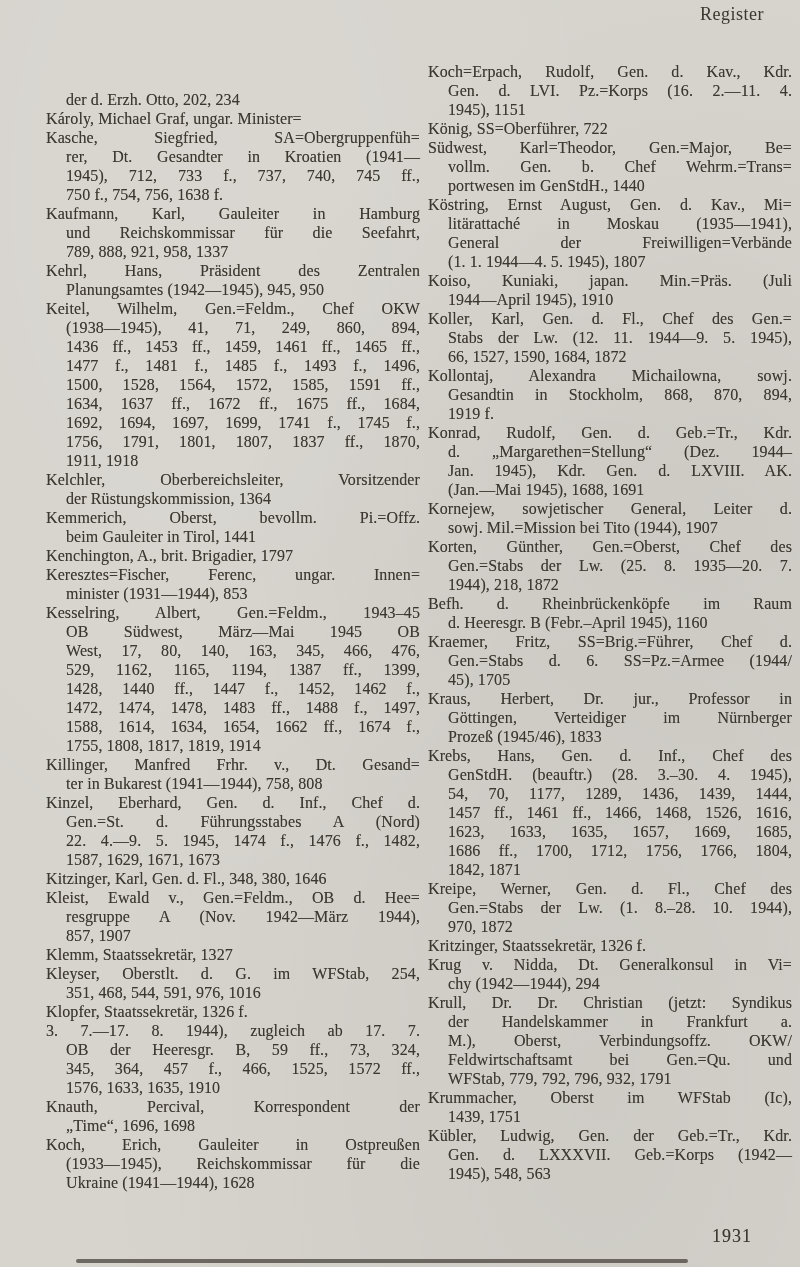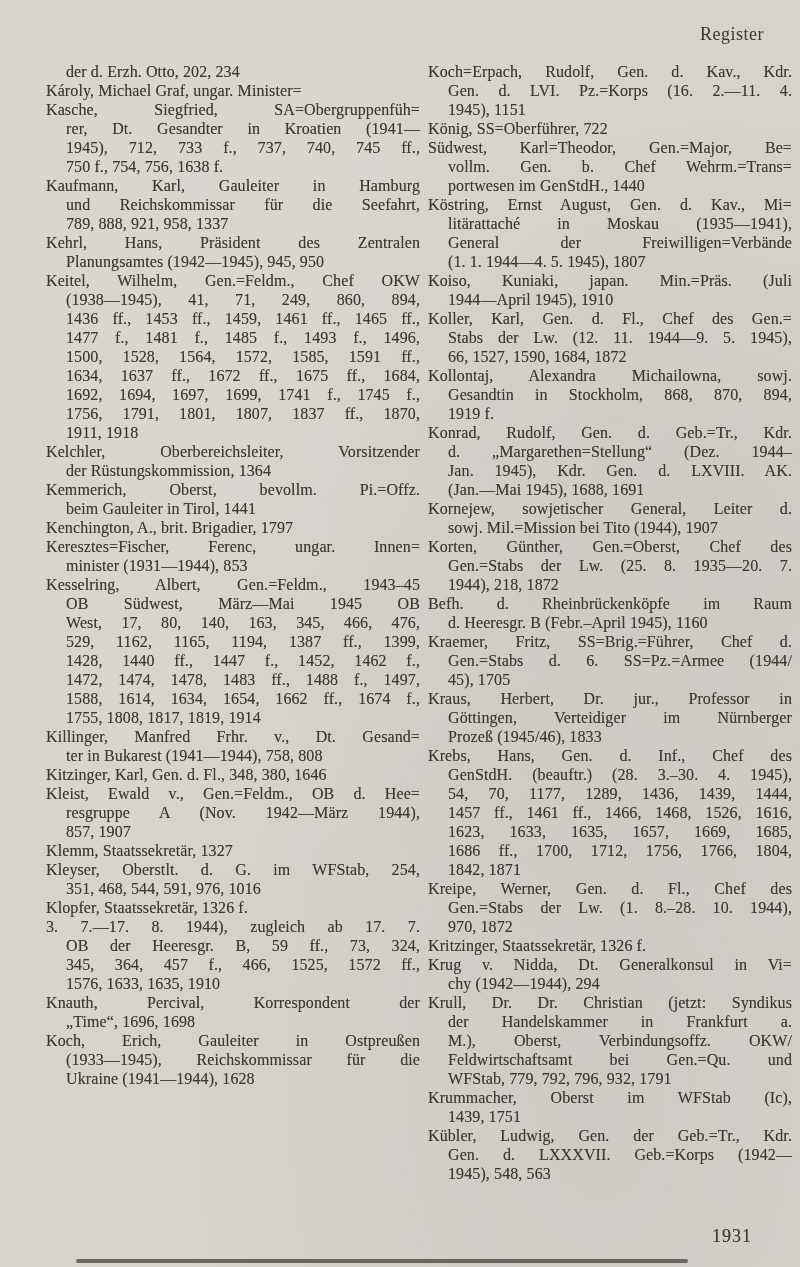--- a/index.html
+++ b/index.html
@@ -17,35 +17,35 @@
     width:800px;height:1267px;
     overflow:hidden;
     background:
       radial-gradient(ellipse at 25% 15%, rgba(255,255,255,0.06), transparent 55%),
       radial-gradient(ellipse at 75% 85%, rgba(0,0,0,0.045), transparent 60%),
       radial-gradient(ellipse at 90% 40%, rgba(0,0,0,0.03), transparent 50%),
       var(--paper);
   }
   .running-header{
     position:absolute;
-    top:24px; right:36px;
+    top:4px; right:36px;
     font-size:18px;
     letter-spacing:0.5px;
     color:var(--ink);
   }
   .columns{
     position:absolute;
     top:62px; left:46px;
     width:746px;
     display:flex;
   }
   .col{
     flex:none;
   }
-  .col-left{ width:374px; margin-right:8px; }
+  .col-left{ width:374px; margin-right:8px;margin-top:28px; }
   .col-right{ width:364px; }
   .entry{ }
   .line{
     height:19px;
     line-height:19px;
     font-size:16px;
     letter-spacing:0.1px;
     text-align:justify;
     text-align-last:justify;
     white-space:normal;
@@ -134,20 +134,26 @@
           <div class="line">1428, 1440 ff., 1447 f., 1452, 1462 f.,</div>
           <div class="line">1472, 1474, 1478, 1483 ff., 1488 f., 1497,</div>
           <div class="line">1588, 1614, 1634, 1654, 1662 ff., 1674 f.,</div>
           <div class="line">1755, 1808, 1817, 1819, 1914</div>
         </div>
         <div class="entry">
           <div class="line">Killinger, Manfred Frhr. v., Dt. Gesand=</div>
           <div class="line">ter in Bukarest (1941—1944), 758, 808</div>
         </div>
         <div class="entry">
+          <div class="line">Kinzel, Eberhard, Gen. d. Inf., Chef d.</div>
+          <div class="line">Gen.=St. d. Führungsstabes A (Nord)</div>
+          <div class="line">22. 4.—9. 5. 1945, 1474 f., 1476 f., 1482,</div>
+          <div class="line">1587, 1629, 1671, 1673</div>
+        </div>
+        <div class="entry">
           <div class="line">Kitzinger, Karl, Gen. d. Fl., 348, 380, 1646</div>
         </div>
         <div class="entry">
           <div class="line">Kleist, Ewald v., Gen.=Feldm., OB d. Hee=</div>
           <div class="line">resgruppe A (Nov. 1942—März 1944),</div>
           <div class="line">857, 1907</div>
         </div>
         <div class="entry">
           <div class="line">Klemm, Staatssekretär, 1327</div>
         </div>

